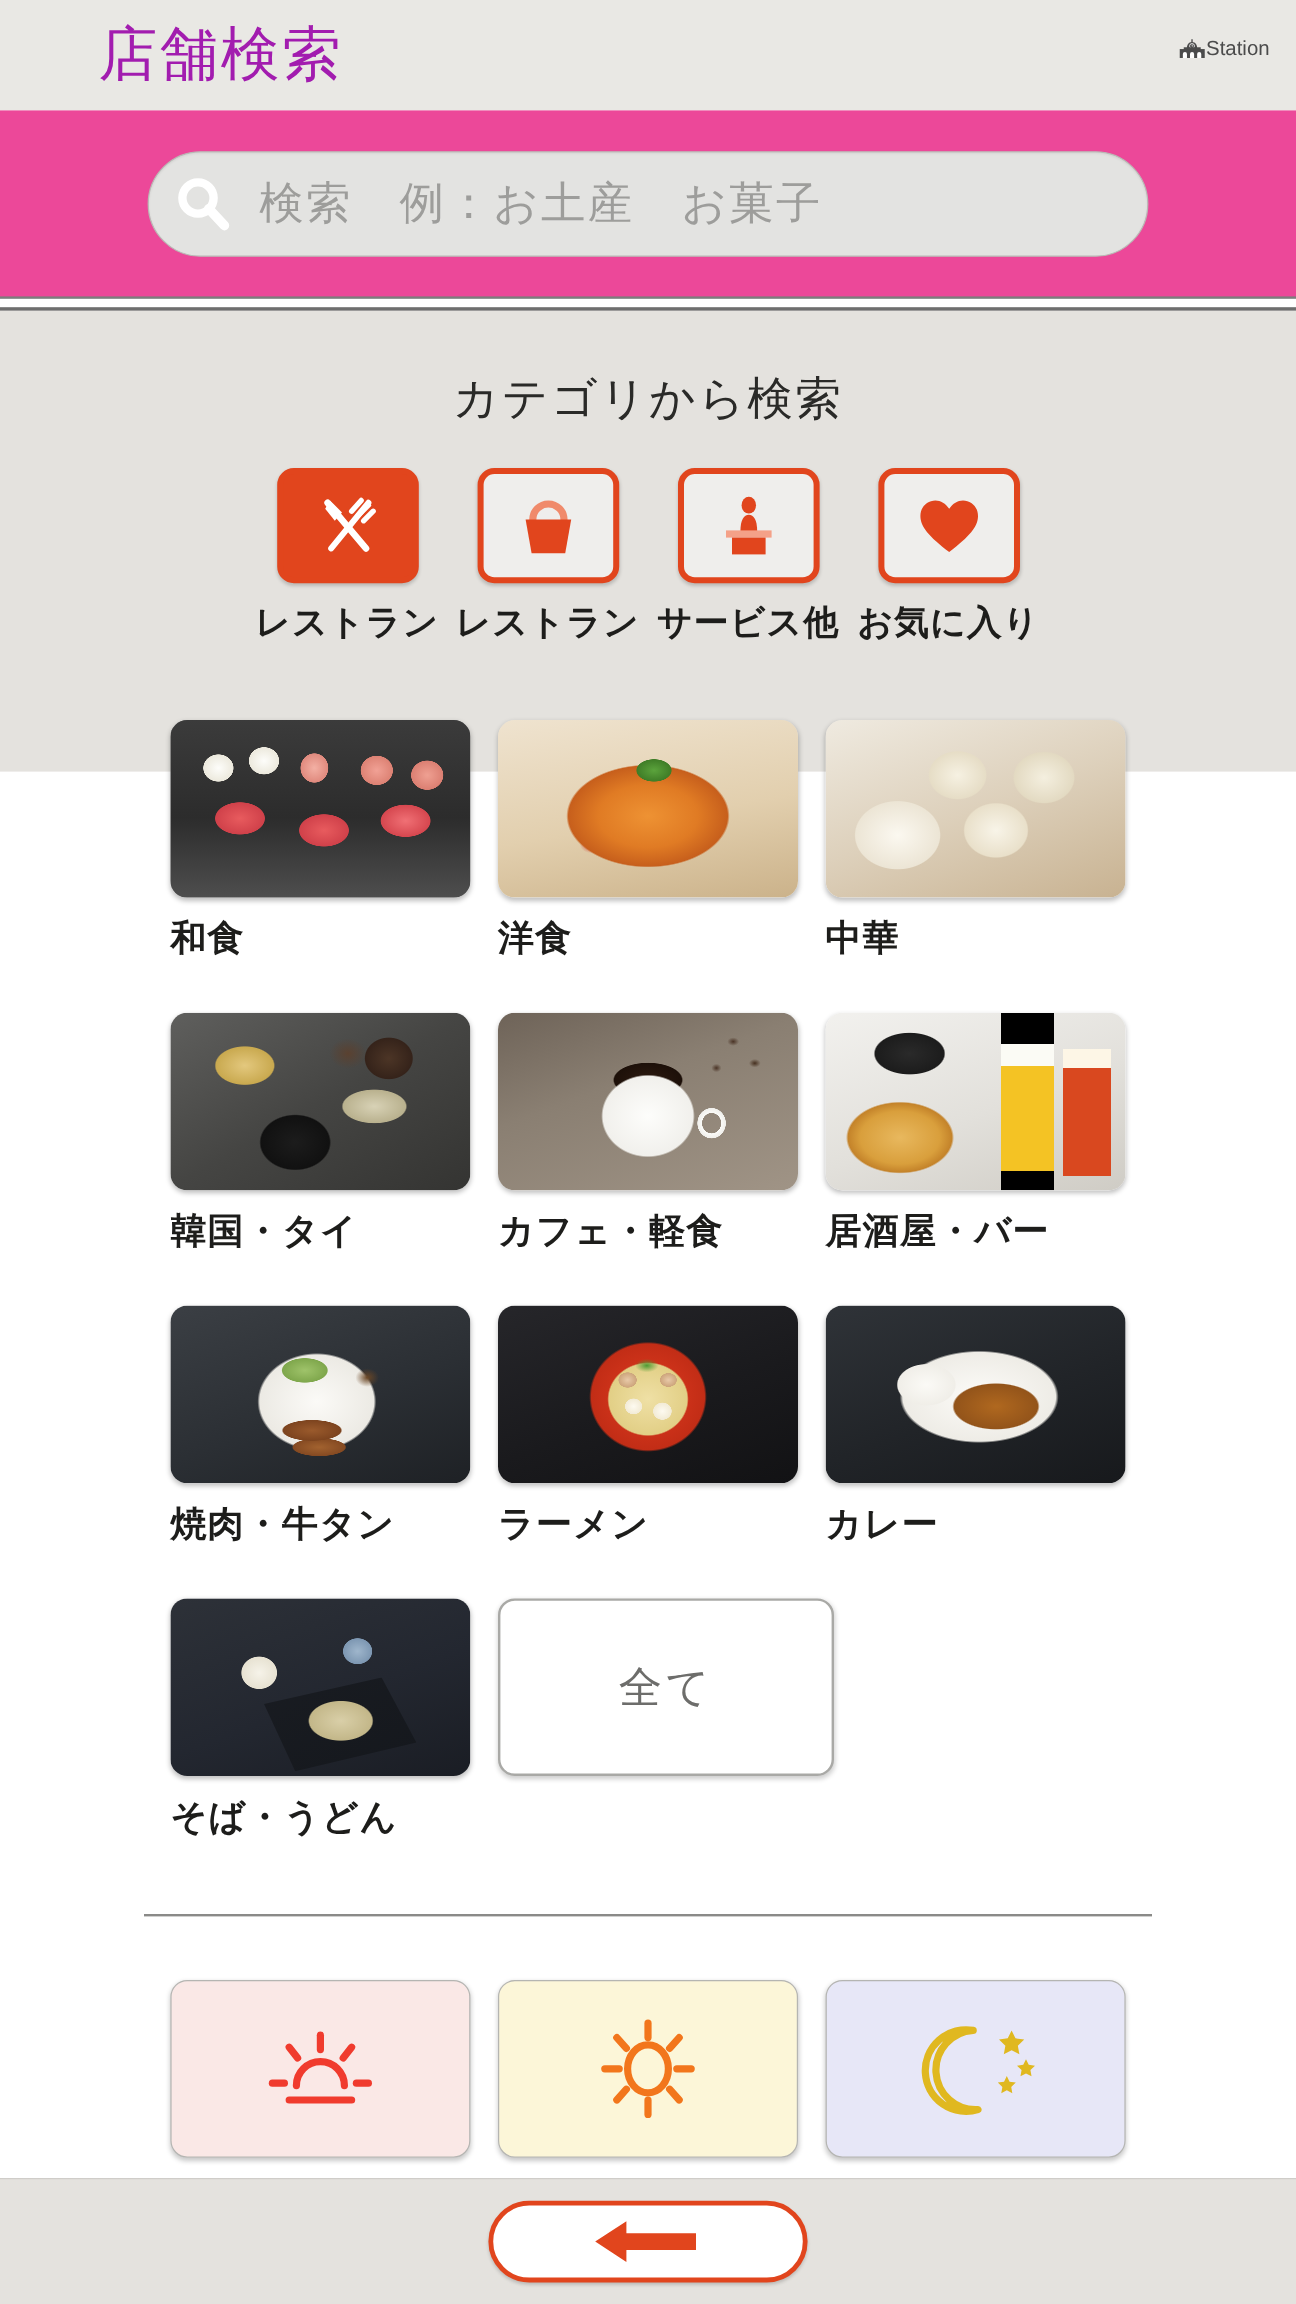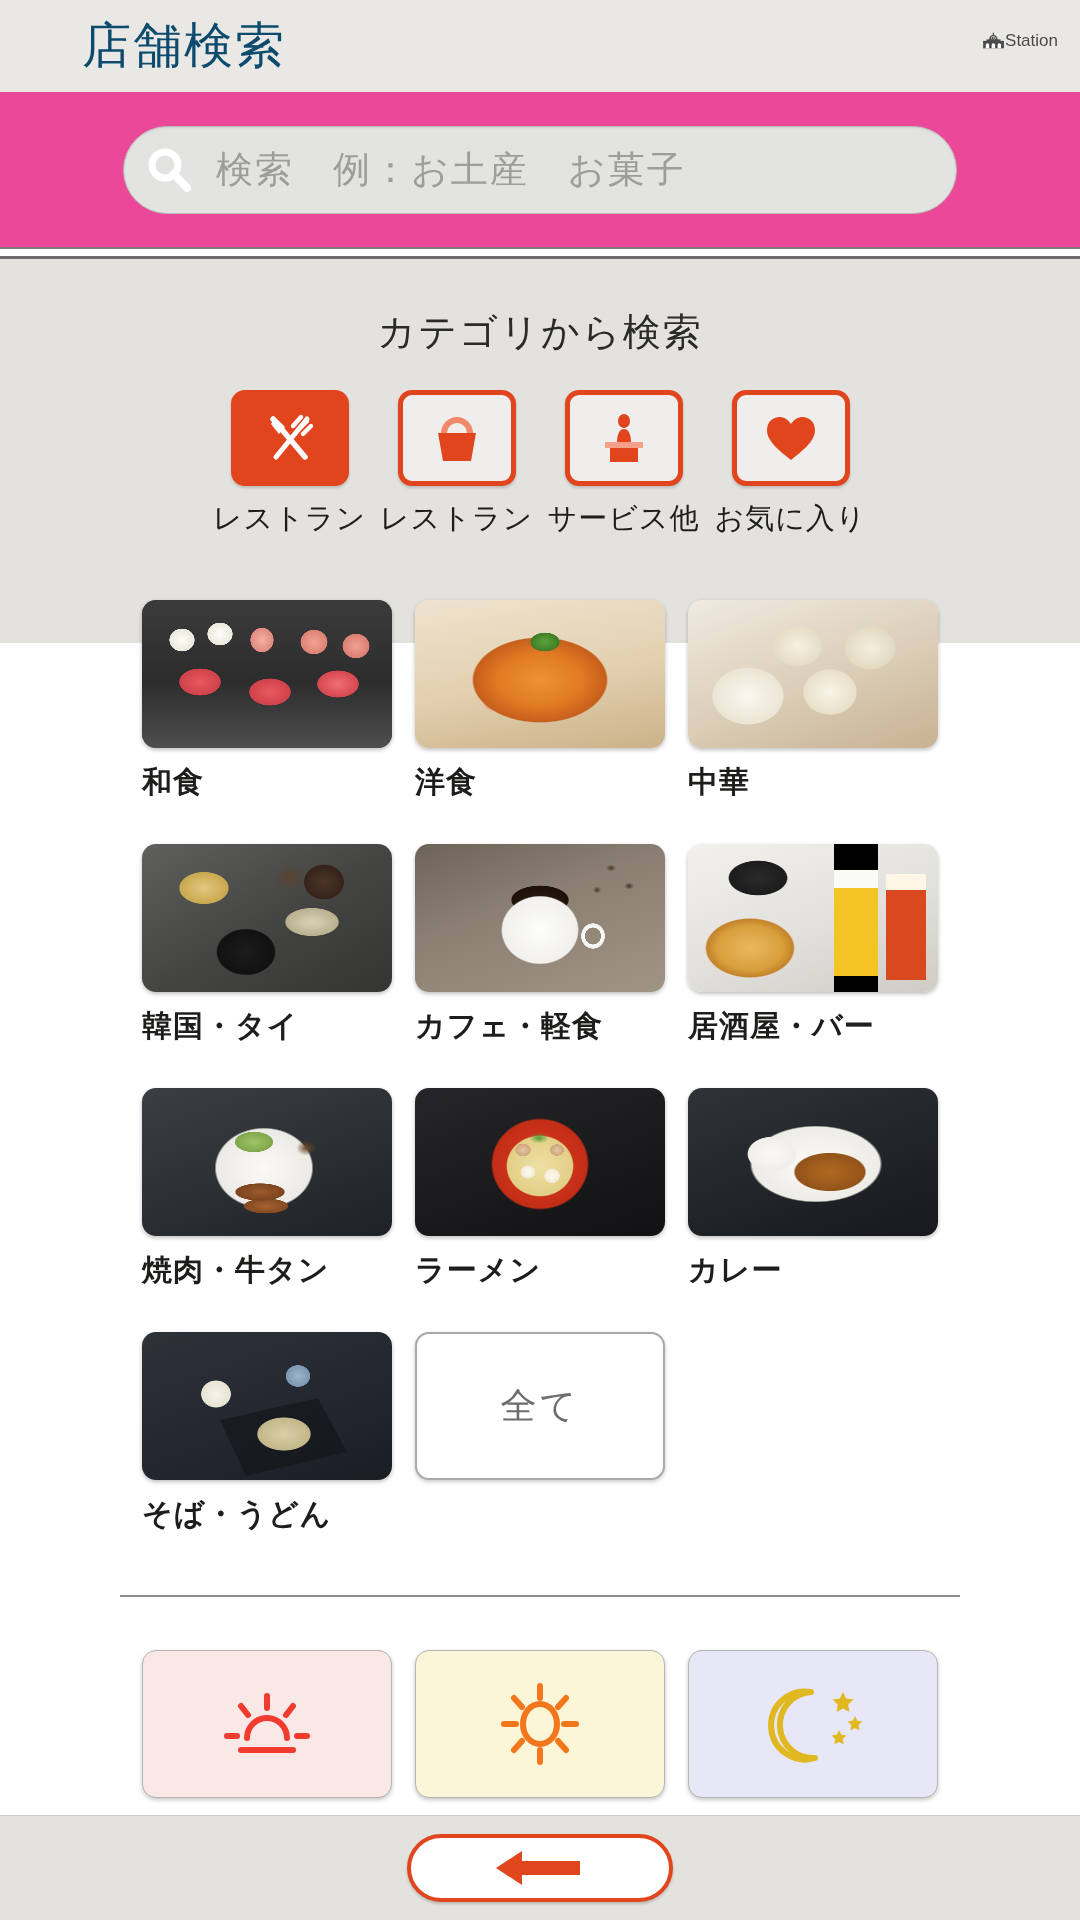--- a/index.html
+++ b/index.html
@@ -19,21 +19,21 @@
   .header {
     position: absolute; top: 0; left: 0;
     width: 1080px; height: 92px;
     background: #e9e8e4;
     display: flex; align-items: center;
   }
   .header-title {
     margin-left: 82px;
     font-size: 49px;
     font-weight: 400;
-    color: #0c4a6e;
+    color: #a21caf;
     letter-spacing: 2px;
   }
   .station-btn {
     position: absolute; right: 22px; top: 4px;
     width: 76px; height: 76px;
     display: flex; flex-direction: row;
     align-items: center; justify-content: flex-end;
   }
   .station-label {
     font-size: 17px; color: #4b4b4b; margin-top: -2px;
@@ -94,21 +94,21 @@
     width: 118px; height: 96px;
     border: 5px solid #e1451d;
     border-radius: 14px;
     background: #efeeec;
     display: flex; align-items: center; justify-content: center;
     box-shadow: 0 2px 3px rgba(0,0,0,.18);
   }
   .cat-tile.active { background: #e1451d; }
   .cat-label {
     margin-top: 13px;
-    font-size: 29px; font-weight: normal; color: #1d1d1b;
+    font-size: 29px; font-weight: bold; color: #1d1d1b;
     letter-spacing: 1px; white-space: nowrap;
   }
 
   
   .food-grid {
     position: absolute; top: 600px; left: 0;
     width: 1080px;
   }
   .food-row {
     display: flex; justify-content: center; gap: 23px;
@@ -121,21 +121,21 @@
     overflow: hidden;
     position: relative;
     box-shadow: 0 2px 4px rgba(0,0,0,.25);
   }
   .food-label {
     margin-top: 14px;
     font-size: 30px; font-weight: bold; color: #1d1d1b;
     letter-spacing: 1px; white-space: nowrap;
   }
   .all-tile {
-    width: 250px; height: 148px;
+    width: 280px; height: 148px;
     border-radius: 14px;
     border: 2px solid #a9a9a6;
     background: #ffffff;
     display: flex; align-items: center; justify-content: center;
     box-shadow: 0 2px 4px rgba(0,0,0,.2);
   }
   .all-tile-text { font-size: 36px; color: #6d6d6b; letter-spacing: 3px; }
 
   
   .time-hr {

